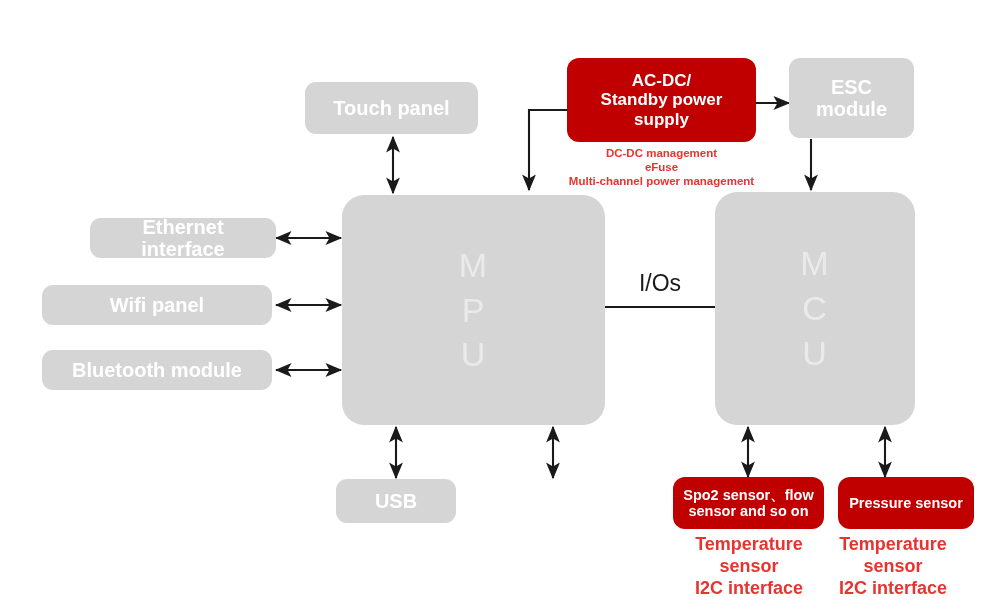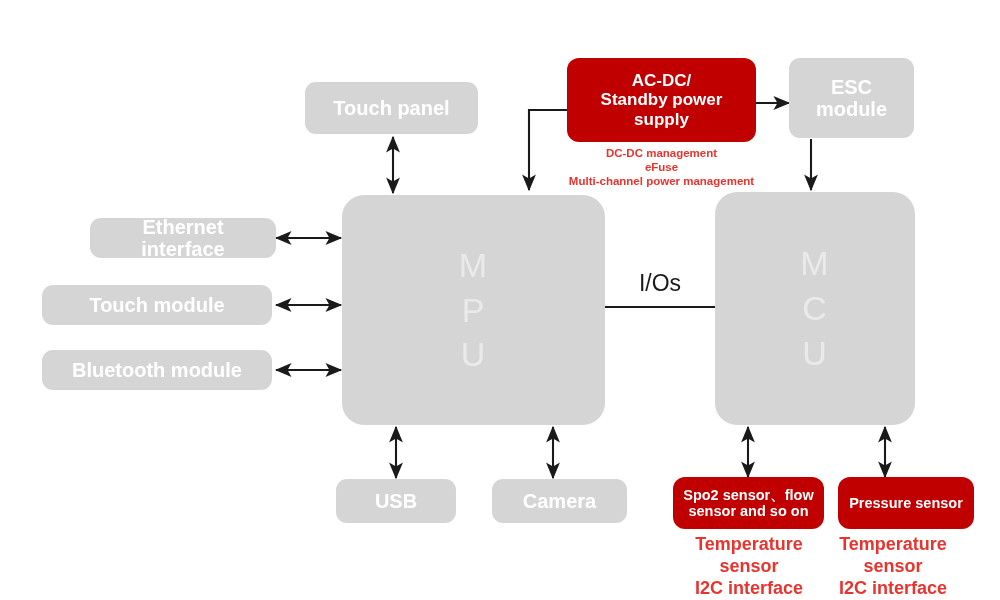--- a/index.html
+++ b/index.html
@@ -132,21 +132,21 @@
 
       <line x1="885" y1="427" x2="885" y2="477" marker-start="url(#arrStart)" marker-end="url(#arrEnd)"></line>
     </g>
   </svg>
 
   <div class="node gray chip" style="left:42px; top:218px; width:186px; height:40px;margin-left:48px;">
     <span>Ethernet interface</span>
   </div>
 
   <div class="node gray chip" style="left:42px; top:285px; width:230px; height:40px;">
-    <span>Touch module</span>
+    <span>Wifi panel</span>
   </div>
 
   <div class="node gray chip" style="left:42px; top:350px; width:230px; height:40px;text-align:right;">
     <span>Bluetooth module</span>
   </div>
 
   <div class="node gray chip" style="left:305px; top:82px; width:173px; height:52px;">
     <span>Touch panel</span>
   </div>
 
@@ -188,23 +188,20 @@
     <span>
       <span style="display:block">ESC</span>
       <span style="display:block">module</span>
     </span>
   </div>
 
   <div class="node gray chip" style="left:336px; top:479px; width:120px; height:44px;">
     <span>USB</span>
   </div>
 
-  <div class="node gray chip" style="left:492px; top:479px; width:135px; height:44px;">
-    <span>Camera</span>
-  </div>
 
   <div class="node red redbox small" style="left:673px; top:477px; width:151px; height:52px;">
     <span>
       <span style="display:block">Spo2 sensor、flow</span>
       <span style="display:block">sensor and so on</span>
     </span>
   </div>
 
   <div class="caption sensor" style="left:664px; top:534px; width:170px;">
     <div>Temperature sensor</div>

